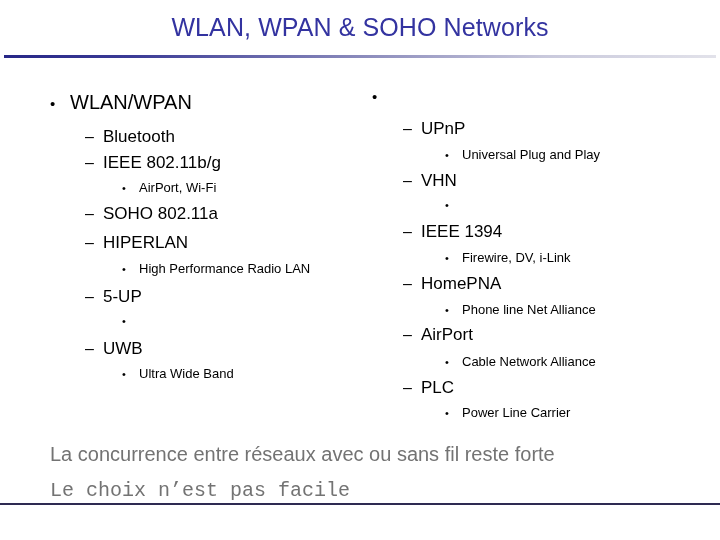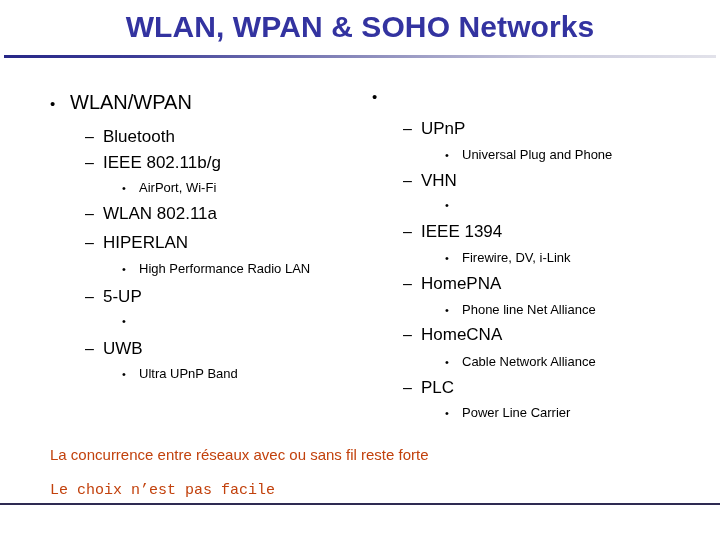--- a/index.html
+++ b/index.html
@@ -20,24 +20,24 @@
     overflow: hidden;
   }
 
   
   .slide-title {
     position: absolute;
     left: 0;
     top: 8px;
     width: 720px;
     text-align: center;
-    font-size: 30px;
+    font-size: 25px;
     line-height: 38px;
     color: #3333a0;
-    font-weight: bold;
+    font-weight: normal;
     letter-spacing: 0.1px;
     white-space: nowrap;
   }
   .title-rule {
     position: absolute;
     left: 4px;
     top: 55px;
     width: 712px;
     height: 3px;
     background: linear-gradient(to right, #272787 0%, #3b3b96 18%, #8f8fbe 52%, #c9c9dc 76%, #e2e2ea 100%);
@@ -91,24 +91,24 @@
   
   .lvl3 {
     font-size: 13px;
     line-height: 17px;
   }
   .lvl3 .marker { width: 17px; font-size: 11px; }
 
   
   .footer-line {
     position: absolute;
-    font-size: 15px;
+    font-size: 20px;
     line-height: 19px;
     white-space: nowrap;
-    color: #c2410c;
+    color: #737373;
   }
 </style>
 </head>
 <body>
 
 <div class="slide">
 
   <div class="slide-title">WLAN, WPAN &amp; SOHO Networks</div>
 
   <div class="title-rule"></div>
@@ -129,21 +129,21 @@
       <span class="text">IEEE 802.11b/g</span>
     </div>
 
     <div class="row lvl3" style="left:122px; top:179px;">
       <span class="marker">•</span>
       <span class="text">AirPort, Wi-Fi</span>
     </div>
 
     <div class="row lvl2" style="left:85px; top:203px;">
       <span class="marker">–</span>
-      <span class="text">WLAN 802.11a</span>
+      <span class="text">SOHO 802.11a</span>
     </div>
 
     <div class="row lvl2" style="left:85px; top:232px;">
       <span class="marker">–</span>
       <span class="text">HIPERLAN</span>
     </div>
 
     <div class="row lvl3" style="left:122px; top:260px;">
       <span class="marker">•</span>
       <span class="text">High Performance Radio LAN</span>
@@ -158,37 +158,37 @@
       <span class="marker">•</span>
     </div>
 
     <div class="row lvl2" style="left:85px; top:338px;">
       <span class="marker">–</span>
       <span class="text">UWB</span>
     </div>
 
     <div class="row lvl3" style="left:122px; top:365px;">
       <span class="marker">•</span>
-      <span class="text">Ultra UPnP Band</span>
+      <span class="text">Ultra Wide Band</span>
     </div>
   </div>
 
   <div class="col col-right">
     <div class="row lvl1" style="left:12px; top:85px;">
       <span class="marker">•</span>
     </div>
 
     <div class="row lvl2" style="left:43px; top:118px;">
       <span class="marker">–</span>
       <span class="text">UPnP</span>
     </div>
 
     <div class="row lvl3" style="left:85px; top:146px;">
       <span class="marker">•</span>
-      <span class="text">Universal Plug and Phone</span>
+      <span class="text">Universal Plug and Play</span>
     </div>
 
     <div class="row lvl2" style="left:43px; top:170px;">
       <span class="marker">–</span>
       <span class="text">VHN</span>
     </div>
 
     <div class="row lvl3" style="left:85px; top:197px;">
       <span class="marker">•</span>
     </div>
@@ -208,21 +208,21 @@
       <span class="text">HomePNA</span>
     </div>
 
     <div class="row lvl3" style="left:85px; top:301px;">
       <span class="marker">•</span>
       <span class="text">Phone line Net Alliance</span>
     </div>
 
     <div class="row lvl2" style="left:43px; top:324px;">
       <span class="marker">–</span>
-      <span class="text">HomeCNA</span>
+      <span class="text">AirPort</span>
     </div>
 
     <div class="row lvl3" style="left:85px; top:353px;">
       <span class="marker">•</span>
       <span class="text">Cable Network Alliance</span>
     </div>
 
     <div class="row lvl2" style="left:43px; top:377px;">
       <span class="marker">–</span>
       <span class="text">PLC</span>

